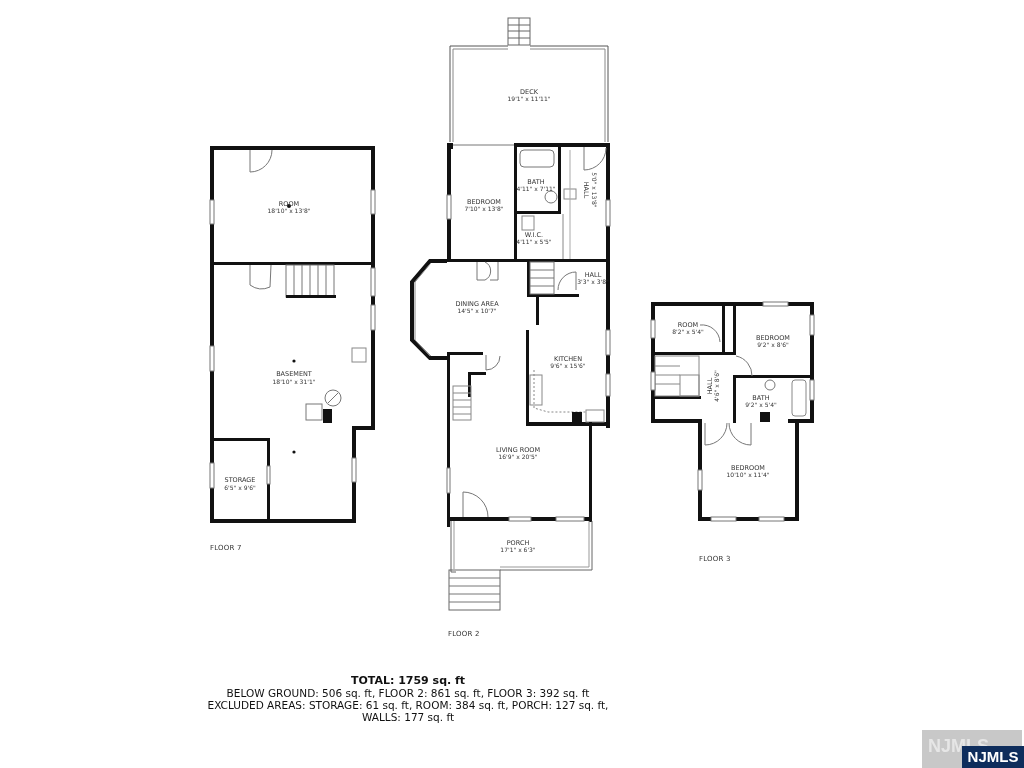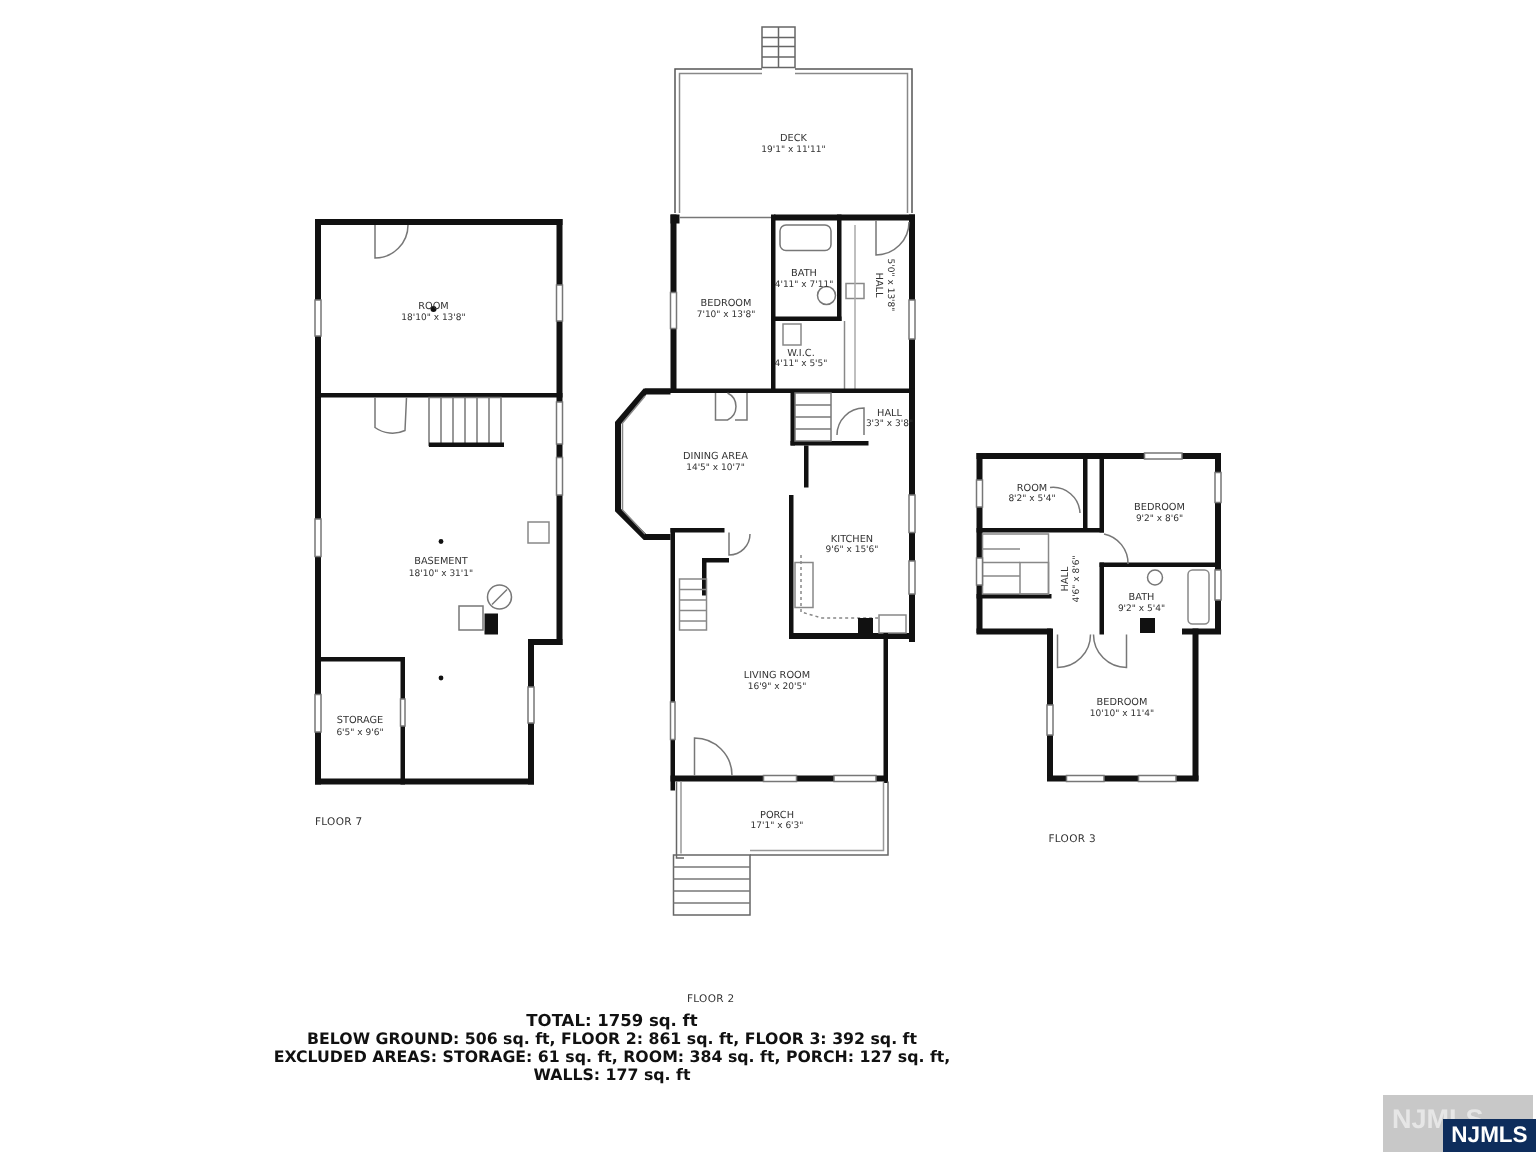--- a/index.html
+++ b/index.html
@@ -8,21 +8,21 @@
   .wall { fill:#111; }
   .thin { fill:none; stroke:#555; stroke-width:1; }
   .thin2 { fill:none; stroke:#888; stroke-width:1; }
   .win { fill:#fff; stroke:#777; stroke-width:1; }
   .door { fill:none; stroke:#777; stroke-width:1; }
   .rlabel { font-family:"DejaVu Sans", sans-serif; font-size:6.5px; fill:#333; text-anchor:middle; }
   .rdim { font-family:"DejaVu Sans", sans-serif; font-size:6px; fill:#333; text-anchor:middle; }
   .flabel { position:absolute; font-size:7px; color:#333; letter-spacing:0.2px; }
   .summary { position:absolute; left:0; width:816px; top:675px; text-align:center; font-family:"DejaVu Sans", sans-serif; color:#111; }
   .summary .total { font-weight:bold; font-size:11px; line-height:12px; }
-  .summary .line { font-size:10.5px; line-height:12px;font-weight:bold; }
+  .summary .line { font-size:10.5px; line-height:12px; }
   .summary .note { font-size:6.8px; margin-top:8px; color:#333; letter-spacing:0.1px; }
   .logo { position:absolute; left:922px; top:720px; width:102px; height:48px; }
   .logo .bg { position:absolute; left:0; top:10px; width:100px; height:38px; background:#c8c8c8; }
   .logo .ghost { position:absolute; left:6px; top:16px; font-size:18px; font-weight:bold; color:#e6e6e6; font-family:"Liberation Sans", sans-serif; }
   .logo .badge { position:absolute; left:40px; top:26px; width:62px; height:22px; background:#0e2d5c; color:#fff; font-family:"Liberation Sans", sans-serif; font-weight:bold; font-size:15px; text-align:center; line-height:22px; }
 </style>
 </head>
 <body>
 
 <svg width="1024" height="768" viewBox="0 0 1024 768">
@@ -236,21 +236,21 @@
       <text class="rdim" x="0" y="7">4'6" x 8'6"</text>
     </g>
     <text class="rlabel" x="761" y="400">BATH</text>
     <text class="rdim" x="761" y="407">9'2" x 5'4"</text>
     <text class="rlabel" x="748" y="470">BEDROOM</text>
     <text class="rdim" x="748" y="477">10'10" x 11'4"</text>
   </g>
 </svg>
 
 <div class="flabel" style="left:210px; top:544px;">FLOOR 7</div>
-<div class="flabel" style="left:448px; top:662px;margin-left:10px;">FLOOR 2</div>
+<div class="flabel" style="left:448px; top:630px;">FLOOR 2</div>
 <div class="flabel" style="left:699px; top:541px;margin-top:14px;">FLOOR 3</div>
 
 <div class="summary">
   <div class="total">TOTAL: 1759 sq. ft</div>
   <div class="line">BELOW GROUND: 506 sq. ft, FLOOR 2: 861 sq. ft, FLOOR 3: 392 sq. ft</div>
   <div class="line">EXCLUDED AREAS: STORAGE: 61 sq. ft, ROOM: 384 sq. ft, PORCH: 127 sq. ft,</div>
   <div class="line">WALLS: 177 sq. ft</div>
 </div>
 
 <div class="logo">

